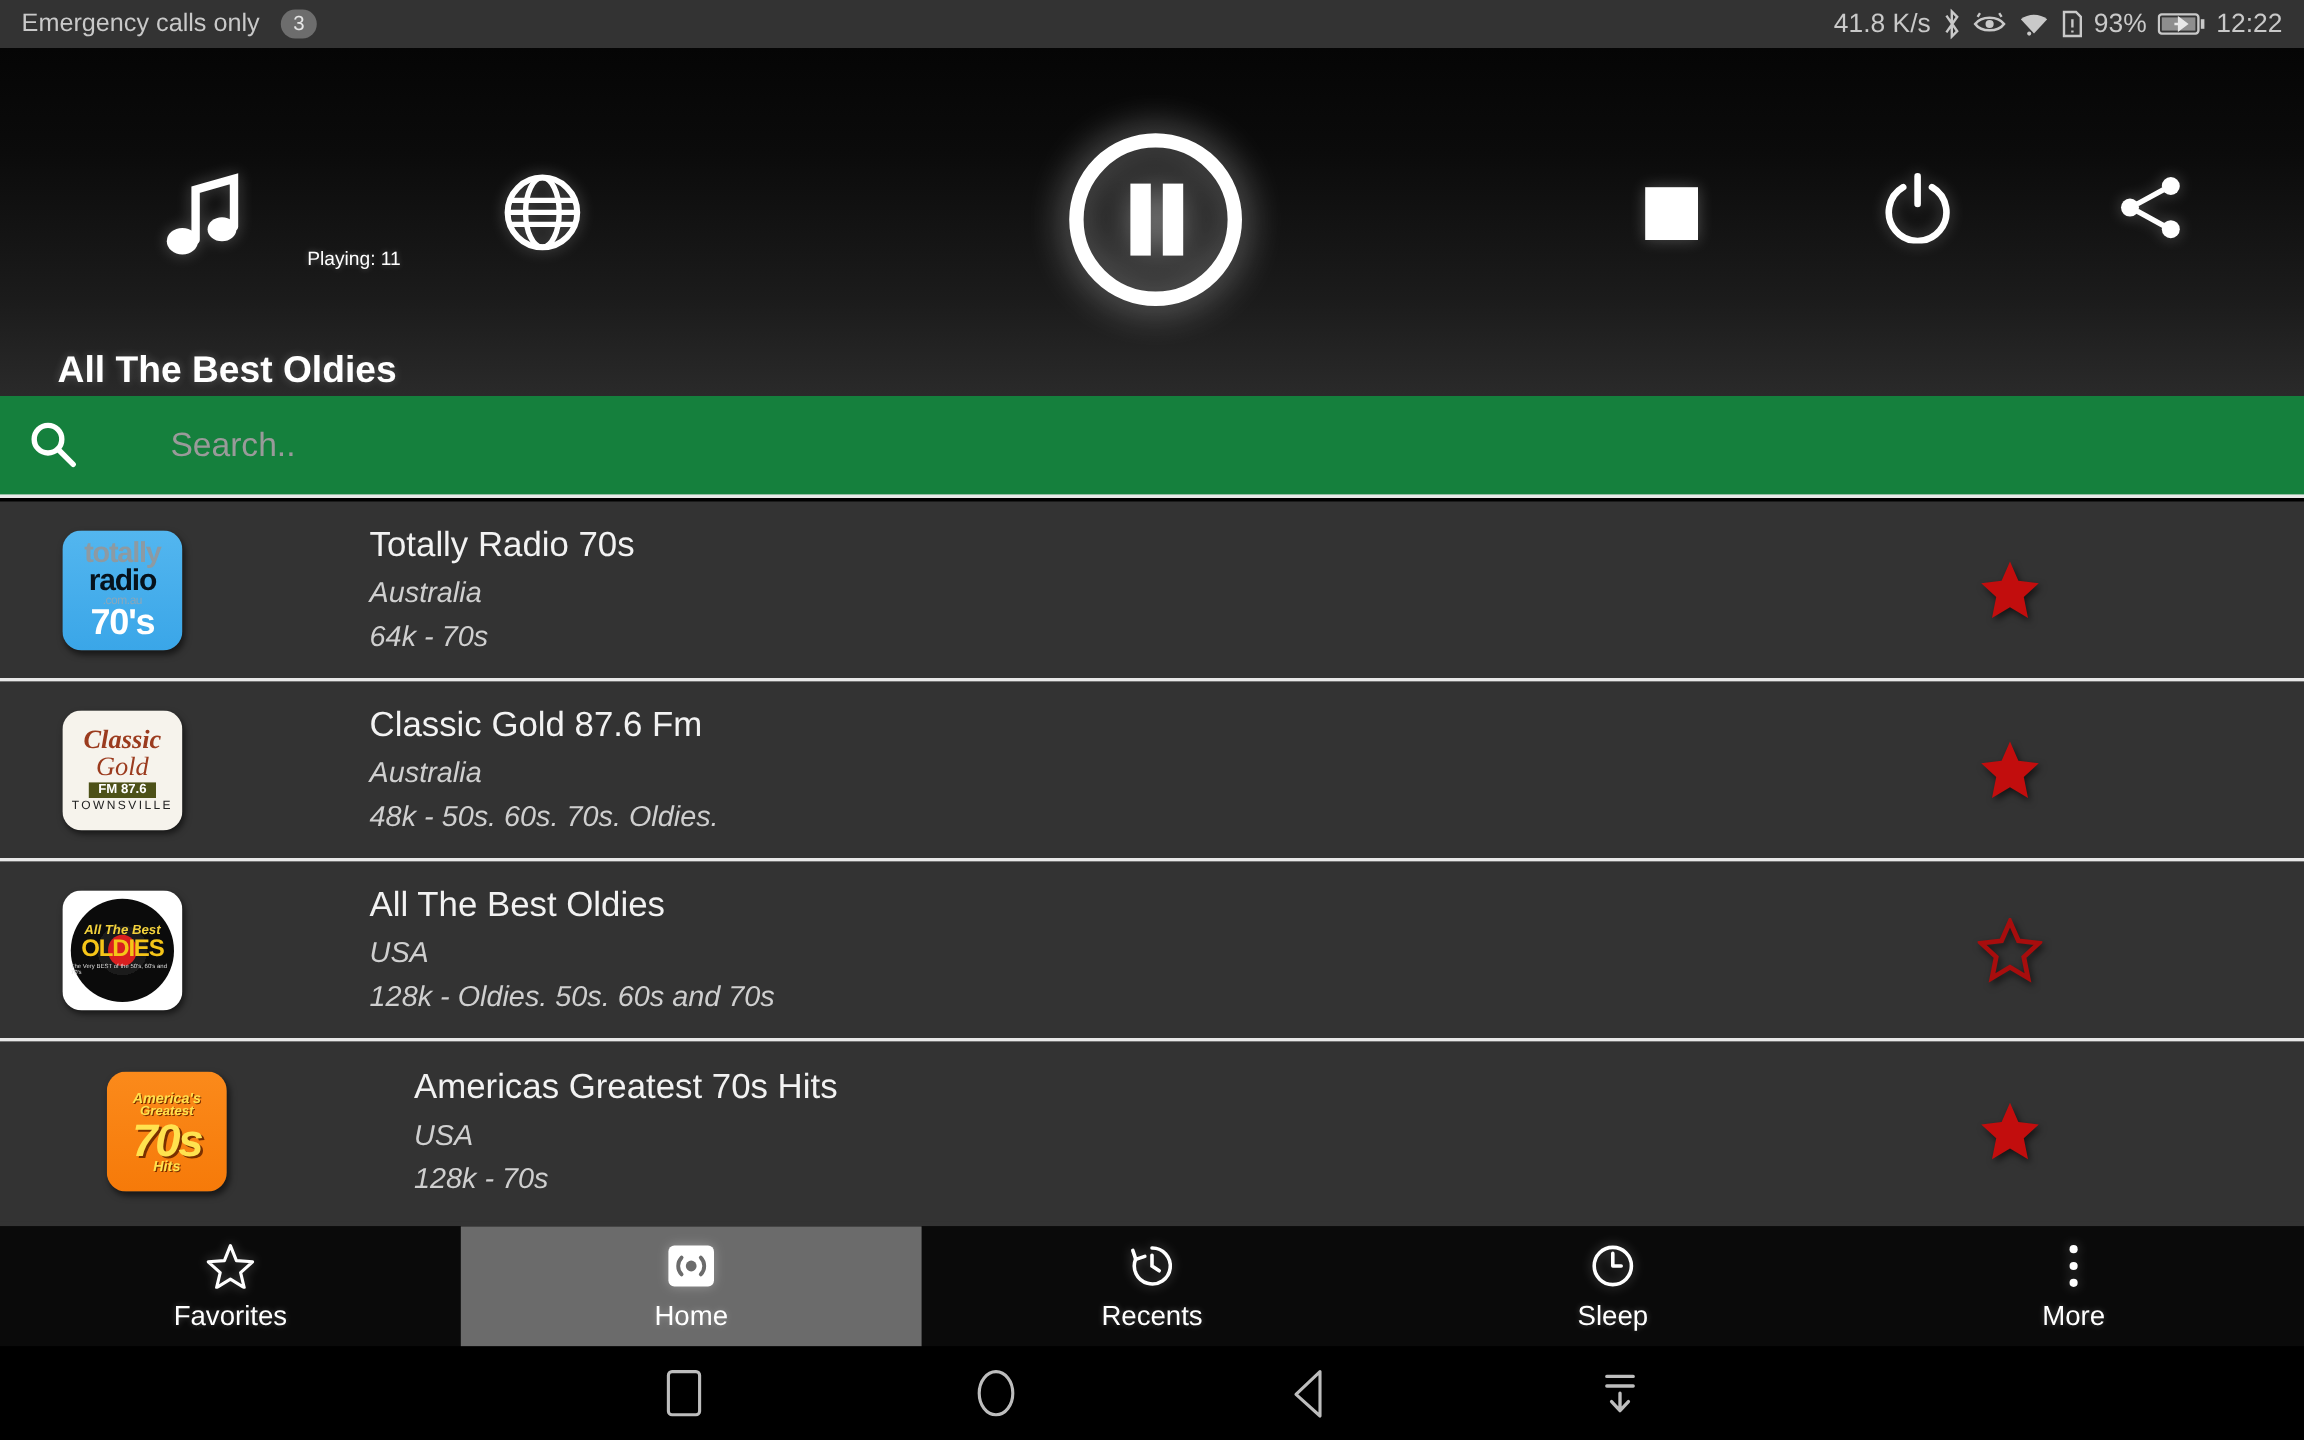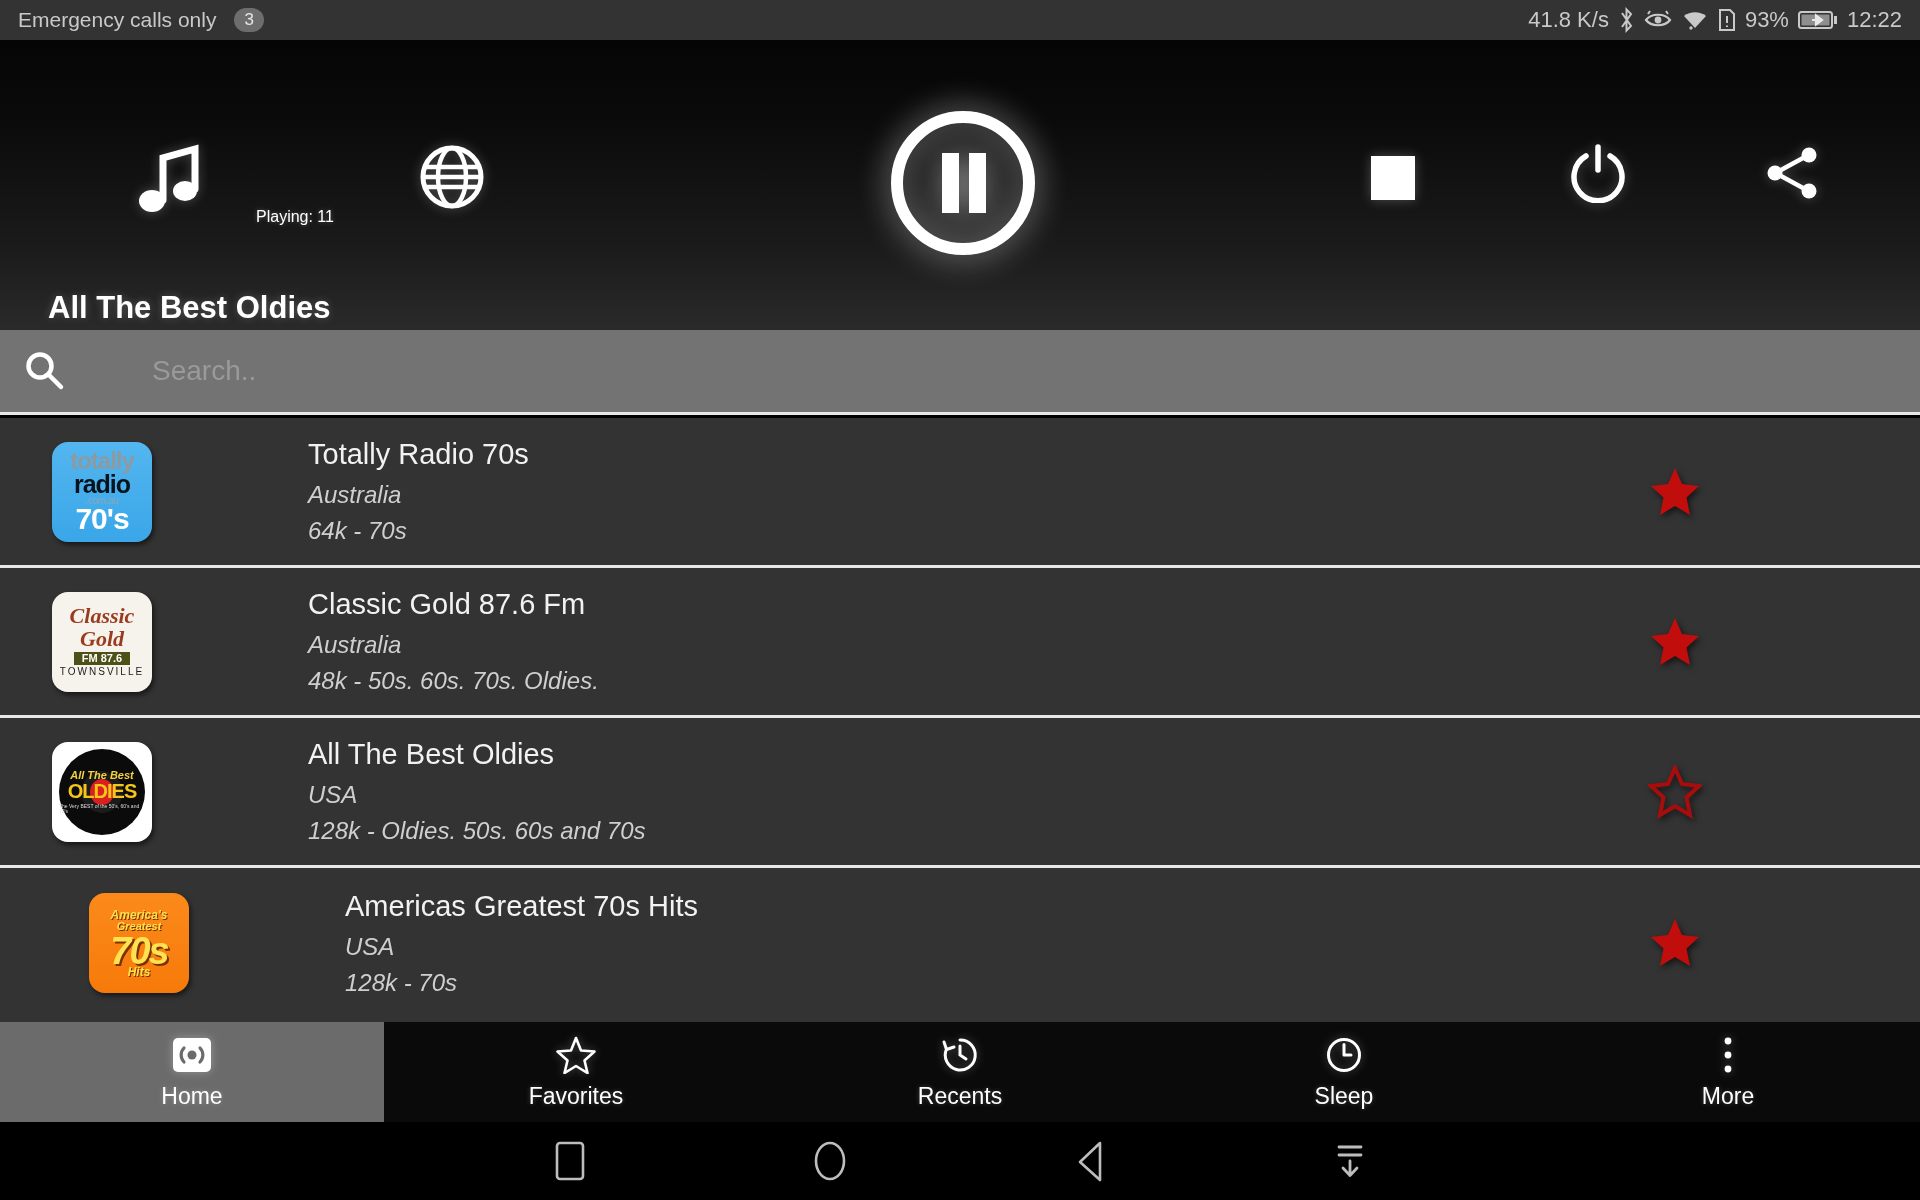--- a/index.html
+++ b/index.html
@@ -53,22 +53,22 @@
 
   #station-title{
     position:absolute; left:48px; top:250px;
     color:#fff; font-size:31px; font-weight:bold;
     text-shadow:0 0 8px rgba(255,255,255,.22);
   }
 
   
   #search-bar{
     position:absolute; top:330px; left:0; width:1920px; height:85px;
-    background:#737373;
-    display:flex; align-items:center; gap:16px; padding-left:22px;
+    background:#15803d;
+    display:flex; align-items:center; gap:6px; padding-left:22px;
     border-bottom:3px solid #e8e8e8;
   }
   #search-input{
     background:transparent; border:0; outline:none;
     color:#e6e6e6; font-size:28px;
     font-family:"Liberation Sans", sans-serif;
     width:1700px; padding-left:70px;
   }
   #search-input::placeholder{ color:#9a9a9a; }
 
@@ -113,21 +113,21 @@
   .logo-totally .l4{ color:#ffffff; font-size:30px; font-weight:bold; letter-spacing:-1px;}
 
   .logo-classic{
     width:100%; height:100%; background:#f6f3ec;
     display:flex; flex-direction:column; align-items:center; justify-content:center;
     line-height:1.02;
   }
   .logo-classic .c1{ color:#9b3b1e; font-size:22px; font-style:italic;
     font-family:"Liberation Serif", serif; font-weight:bold;}
   .logo-classic .c2{ color:#9b3b1e; font-size:22px; font-style:italic;
-    font-family:"Liberation Serif", serif; font-weight:bold;}
+    font-family:"Liberation Serif", serif; font-weight:normal;}
   .logo-classic .c3{ background:#4d5118; color:#fff; font-size:11px; font-weight:bold;
     padding:1px 8px; margin-top:2px;}
   .logo-classic .c4{ color:#222; font-size:10px; letter-spacing:2px; margin-top:2px;}
 
   .logo-abo{
     width:100%; height:100%; background:#ffffff;
     display:flex; align-items:center; justify-content:center;
   }
   .logo-abo .disc{
     width:86px; height:86px; border-radius:50%;
@@ -374,43 +374,43 @@
     <div class="fav-star">
       <svg width="54" height="54" viewBox="0 0 54 54">
           <path d="M27 3 L34 19 L51 21 L38.5 32.5 L42 50 L27 41 L12 50 L15.5 32.5 L3 21 L20 19 Z" fill="#c20d0d"></path>
         </svg>
     </div>
   </div>
 </div>
 
 <div id="tab-bar">
 
+  <div class="tab">
+    <span class="tab-icon">
+      <svg width="40" height="38" viewBox="0 0 40 38">
+          <path d="M20 2 L25 14.5 L38.5 15.5 L28.5 24.5 L31.5 37 L20 30 L8.5 37 L11.5 24.5 L1.5 15.5 L15 14.5 Z" fill="none" stroke="#fff" stroke-width="2.6" stroke-linejoin="round"></path>
+        </svg>
+    </span>
+    <span class="tab-label">Favorites</span>
+  </div>
+
   <div class="tab active">
     <span class="tab-icon">
       <svg width="40" height="36" viewBox="0 0 40 36">
         <rect x="1" y="1" width="38" height="34" rx="5" fill="#fff"></rect>
         <circle cx="20" cy="18" r="4.5" fill="#6b6b6b"></circle>
         <path d="M12 11 A10 10 0 0 0 12 25" fill="none" stroke="#6b6b6b" stroke-width="3.2" stroke-linecap="round"></path>
         <path d="M28 11 A10 10 0 0 1 28 25" fill="none" stroke="#6b6b6b" stroke-width="3.2" stroke-linecap="round"></path>
       </svg>
     </span>
     <span class="tab-label">Home</span>
   </div>
 
   <div class="tab">
     <span class="tab-icon">
-      <svg width="40" height="38" viewBox="0 0 40 38">
-          <path d="M20 2 L25 14.5 L38.5 15.5 L28.5 24.5 L31.5 37 L20 30 L8.5 37 L11.5 24.5 L1.5 15.5 L15 14.5 Z" fill="none" stroke="#fff" stroke-width="2.6" stroke-linejoin="round"></path>
-        </svg>
-    </span>
-    <span class="tab-label">Favorites</span>
-  </div>
-
-  <div class="tab">
-    <span class="tab-icon">
       <svg width="38" height="38" viewBox="0 0 38 38">
         <path d="M19 4 A15 15 0 1 1 5.5 13" fill="none" stroke="#fff" stroke-width="3" stroke-linecap="round"></path>
         <path d="M3 6 L5.5 13.5 L13 11" fill="none" stroke="#fff" stroke-width="3" stroke-linecap="round" stroke-linejoin="round"></path>
         <path d="M19 10 V19 L25 23" fill="none" stroke="#fff" stroke-width="3" stroke-linecap="round"></path>
       </svg>
     </span>
     <span class="tab-label">Recents</span>
   </div>
 
   <div class="tab">

